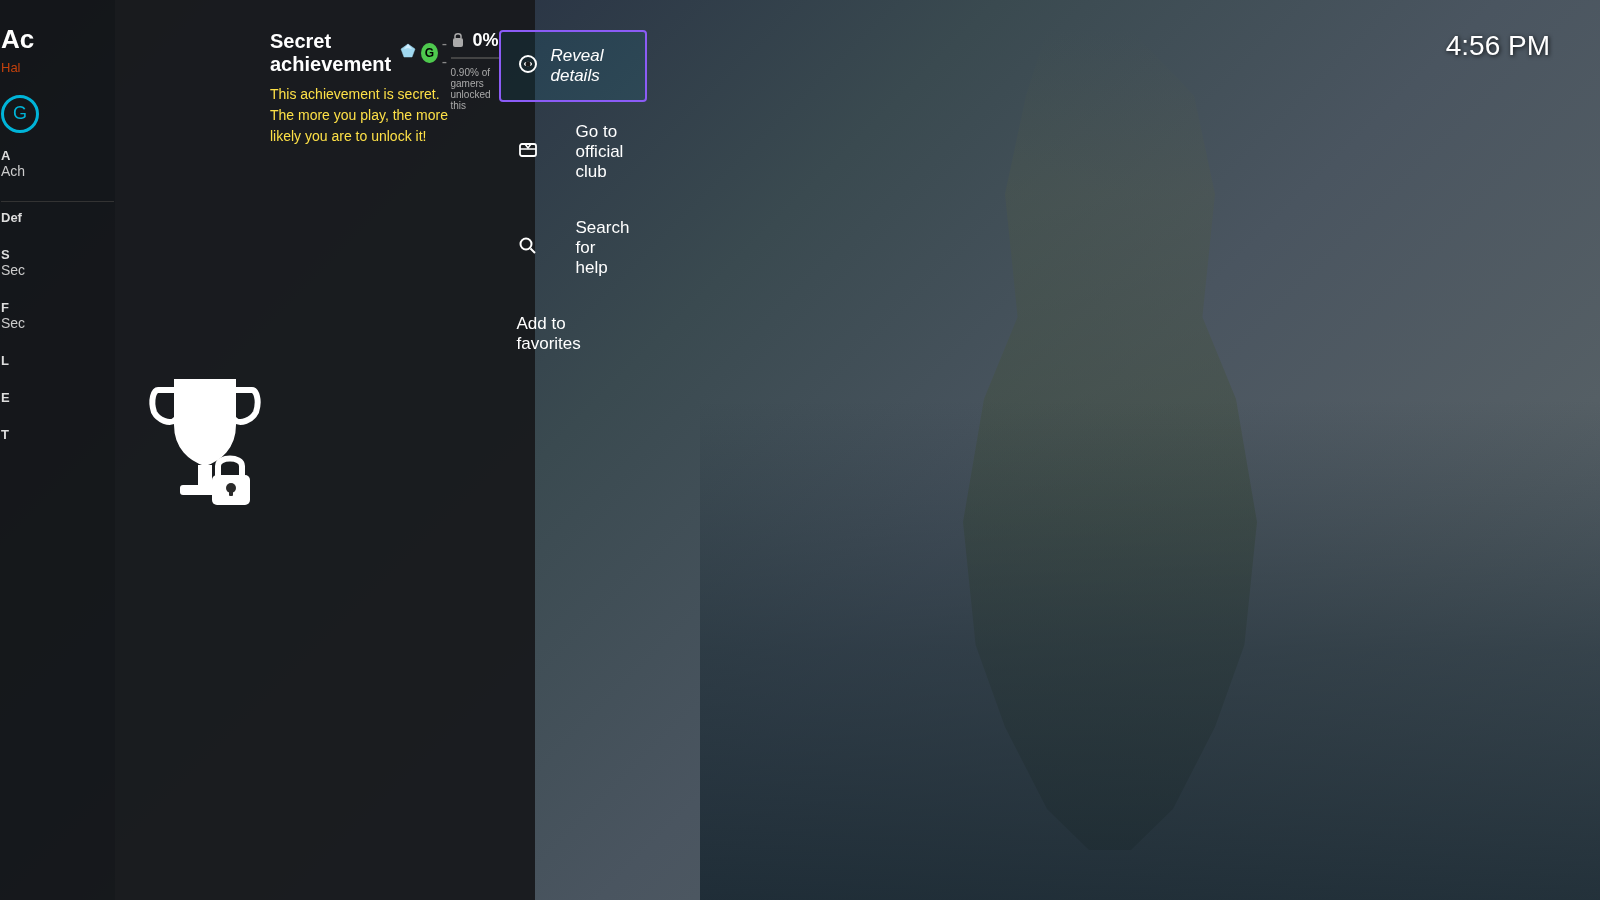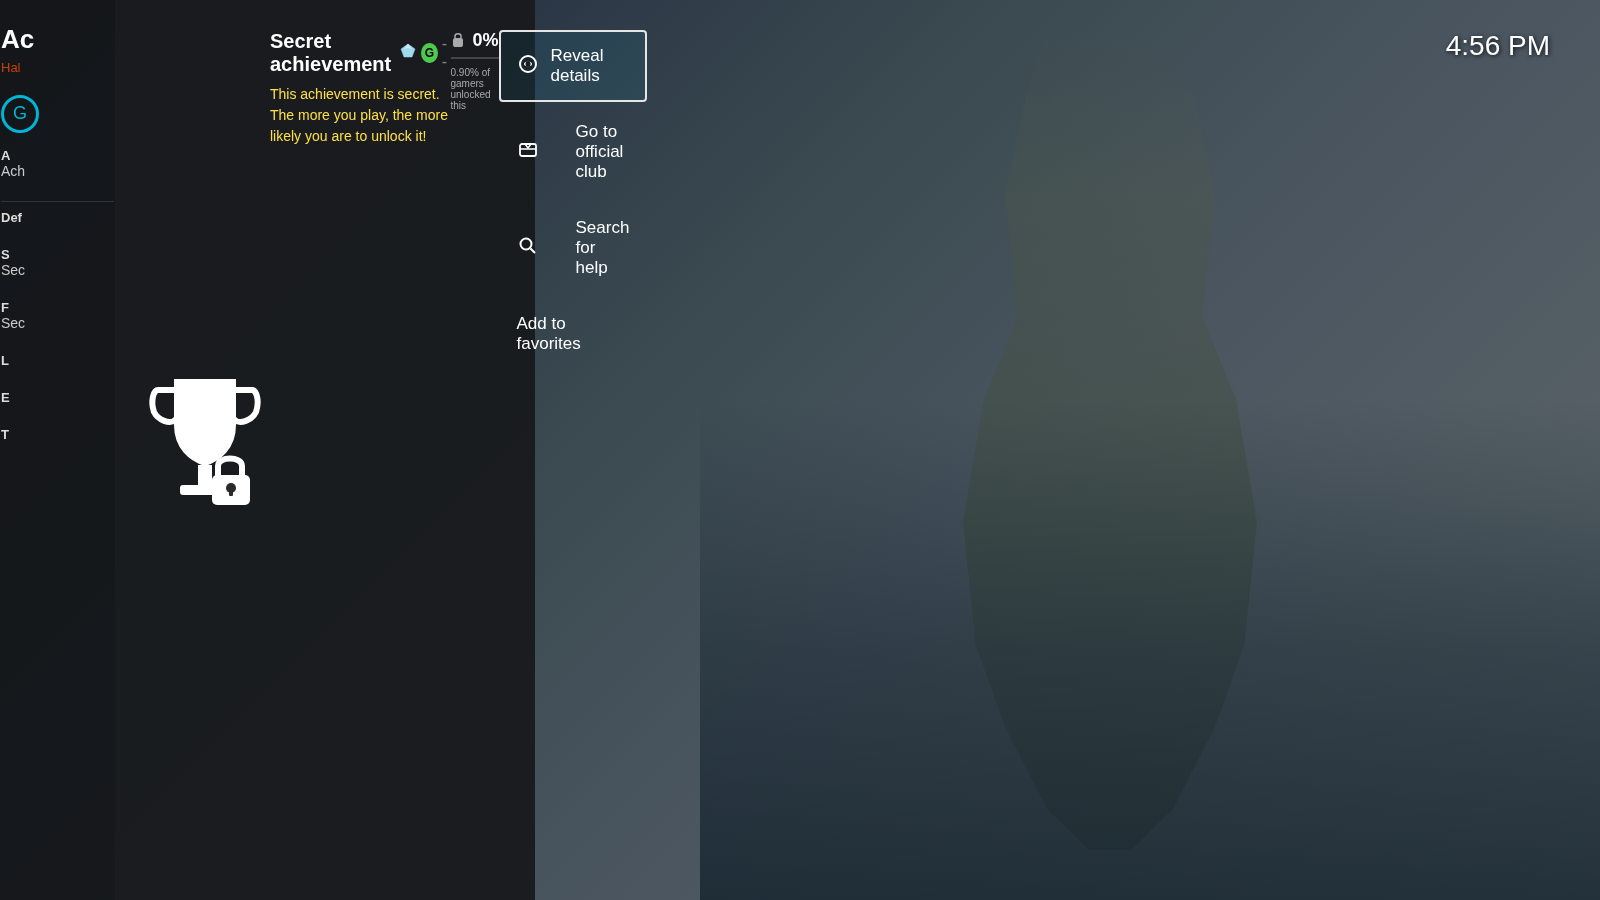--- a/index.html
+++ b/index.html
@@ -265,22 +265,23 @@
       padding: 14px 16px;
       color: #ffffff;
       font-size: 18px;
       cursor: pointer;
       border-radius: 4px;
       margin-bottom: 4px;
       position: relative;
     }
 
     .menu-item.active {
-      border: 2px solid #e5e5e5;
+      border: 2px solid #8b5cf6;
       background: rgba(0, 180, 216, 0.08);
+      font-style: italic;
     }
 
     .menu-item:not(.active) {
       border: 2px solid transparent;
       gap: 37px;
     }
 
     .menu-item-icon {
       font-size: 18px;
       color: #cccccc;

